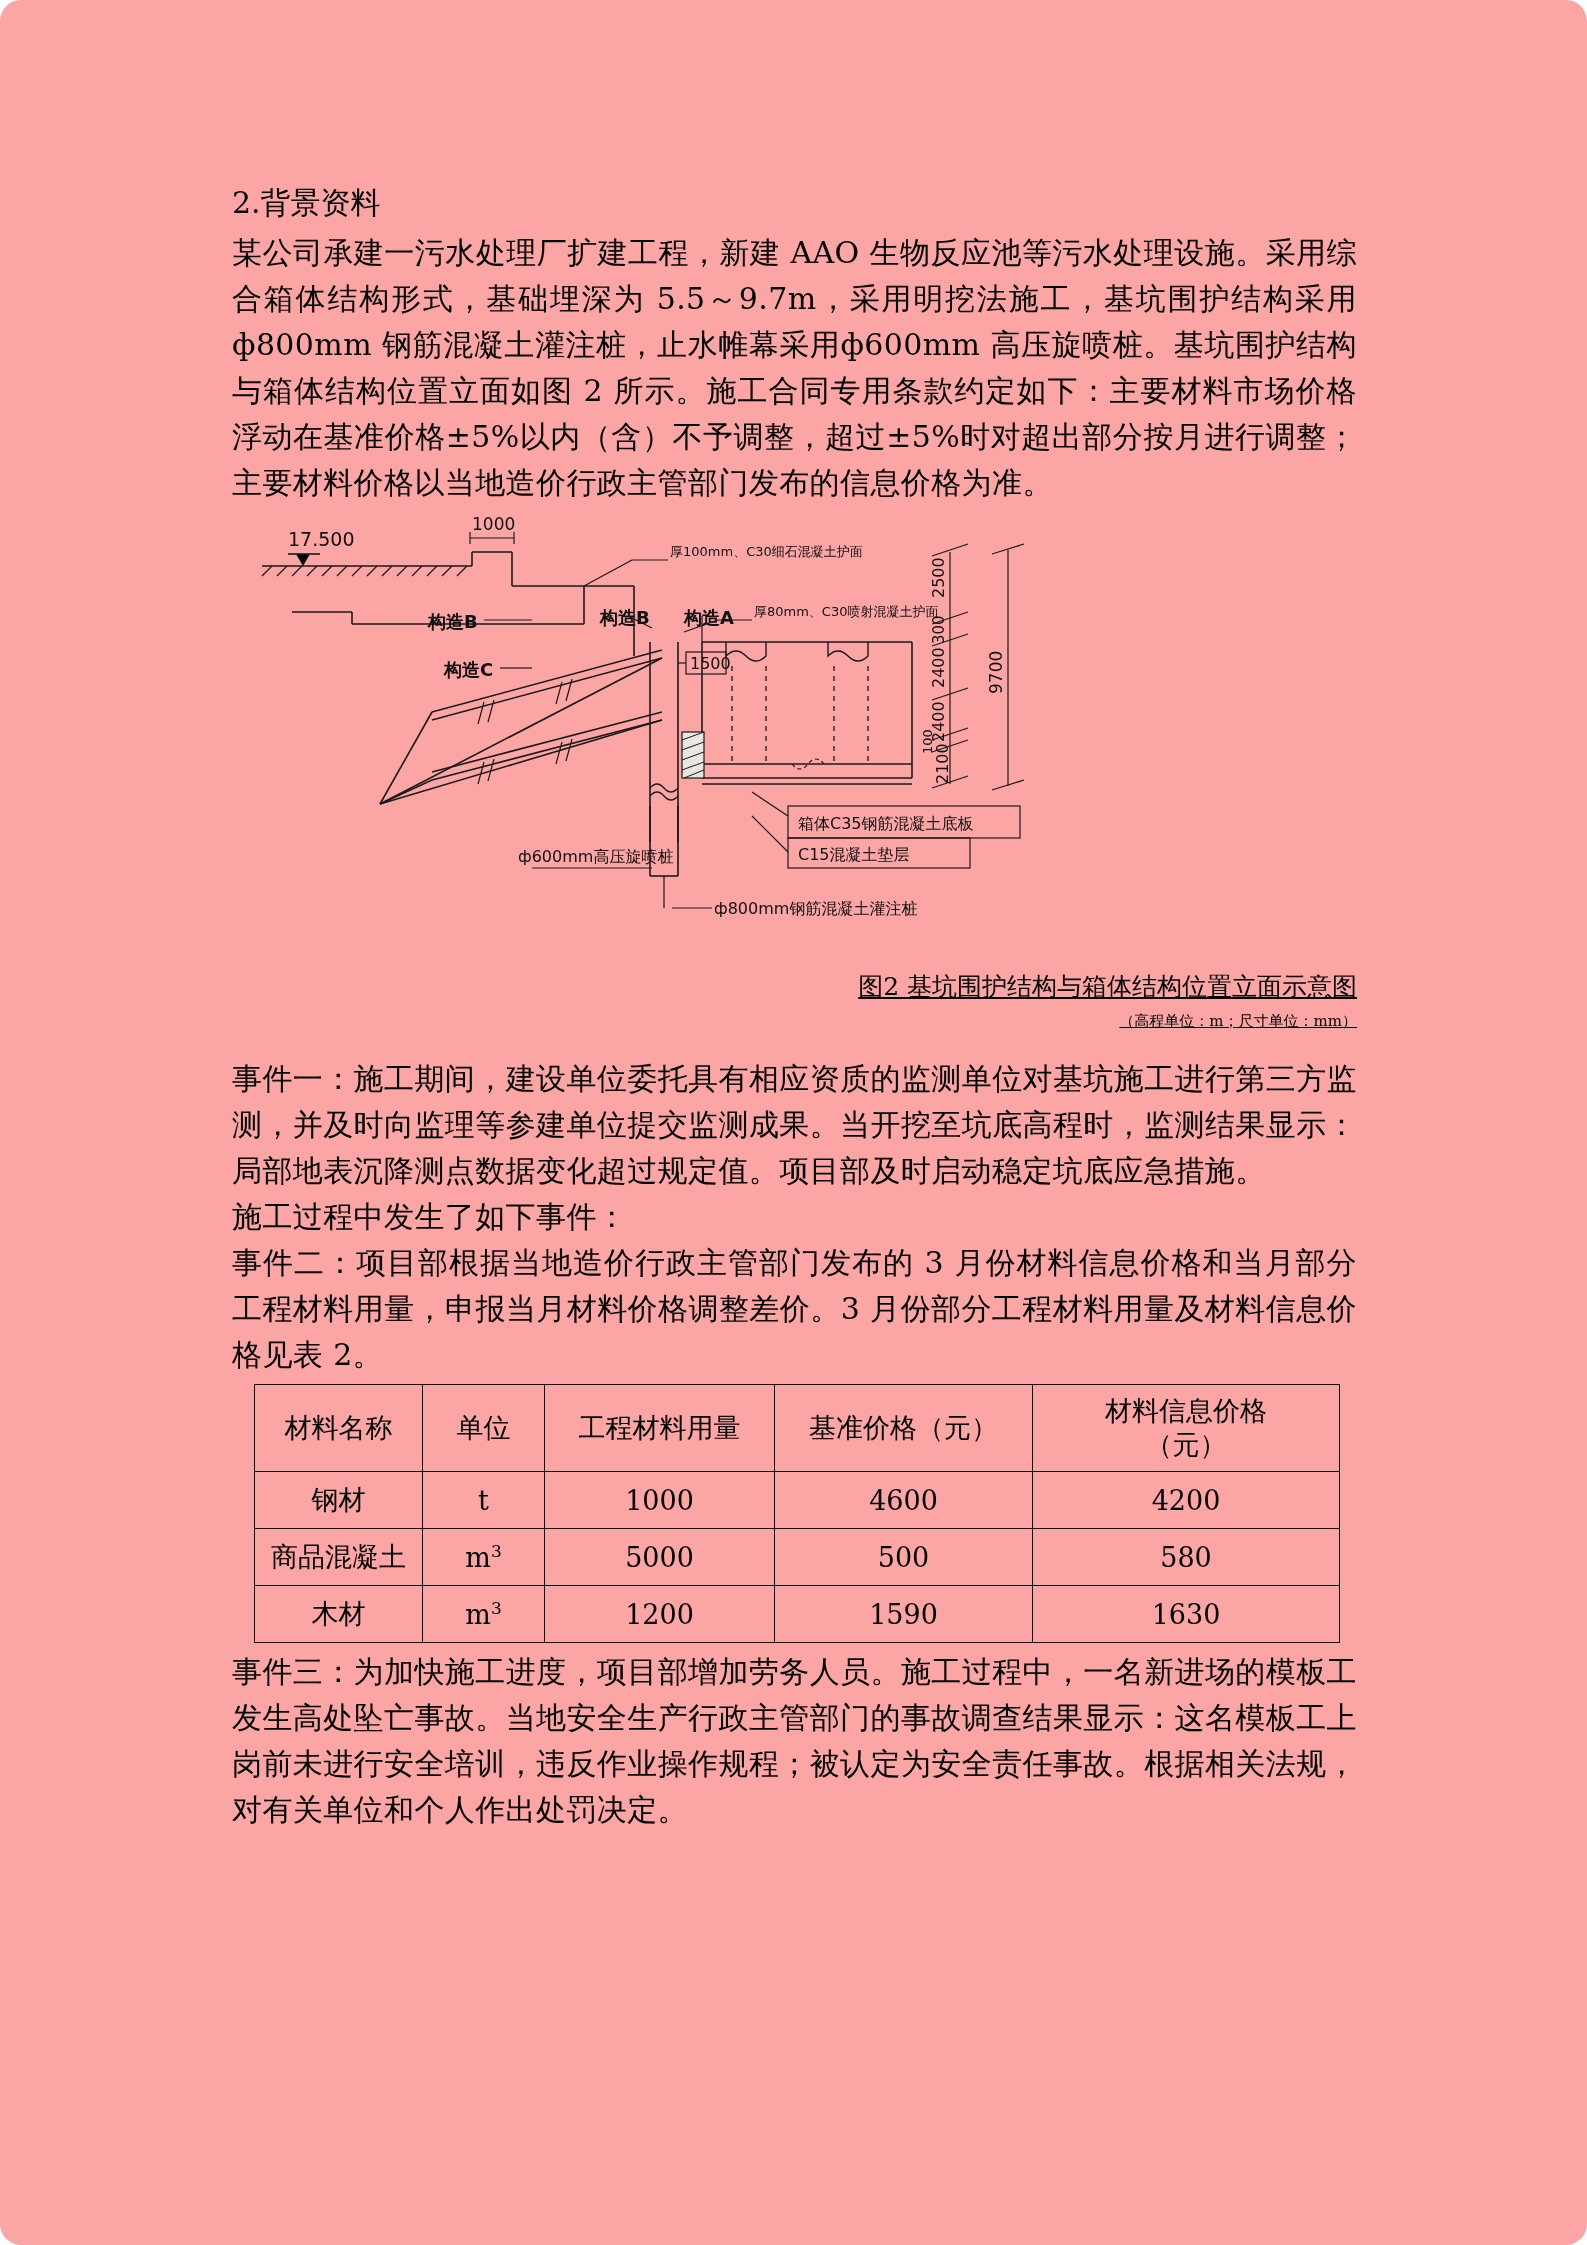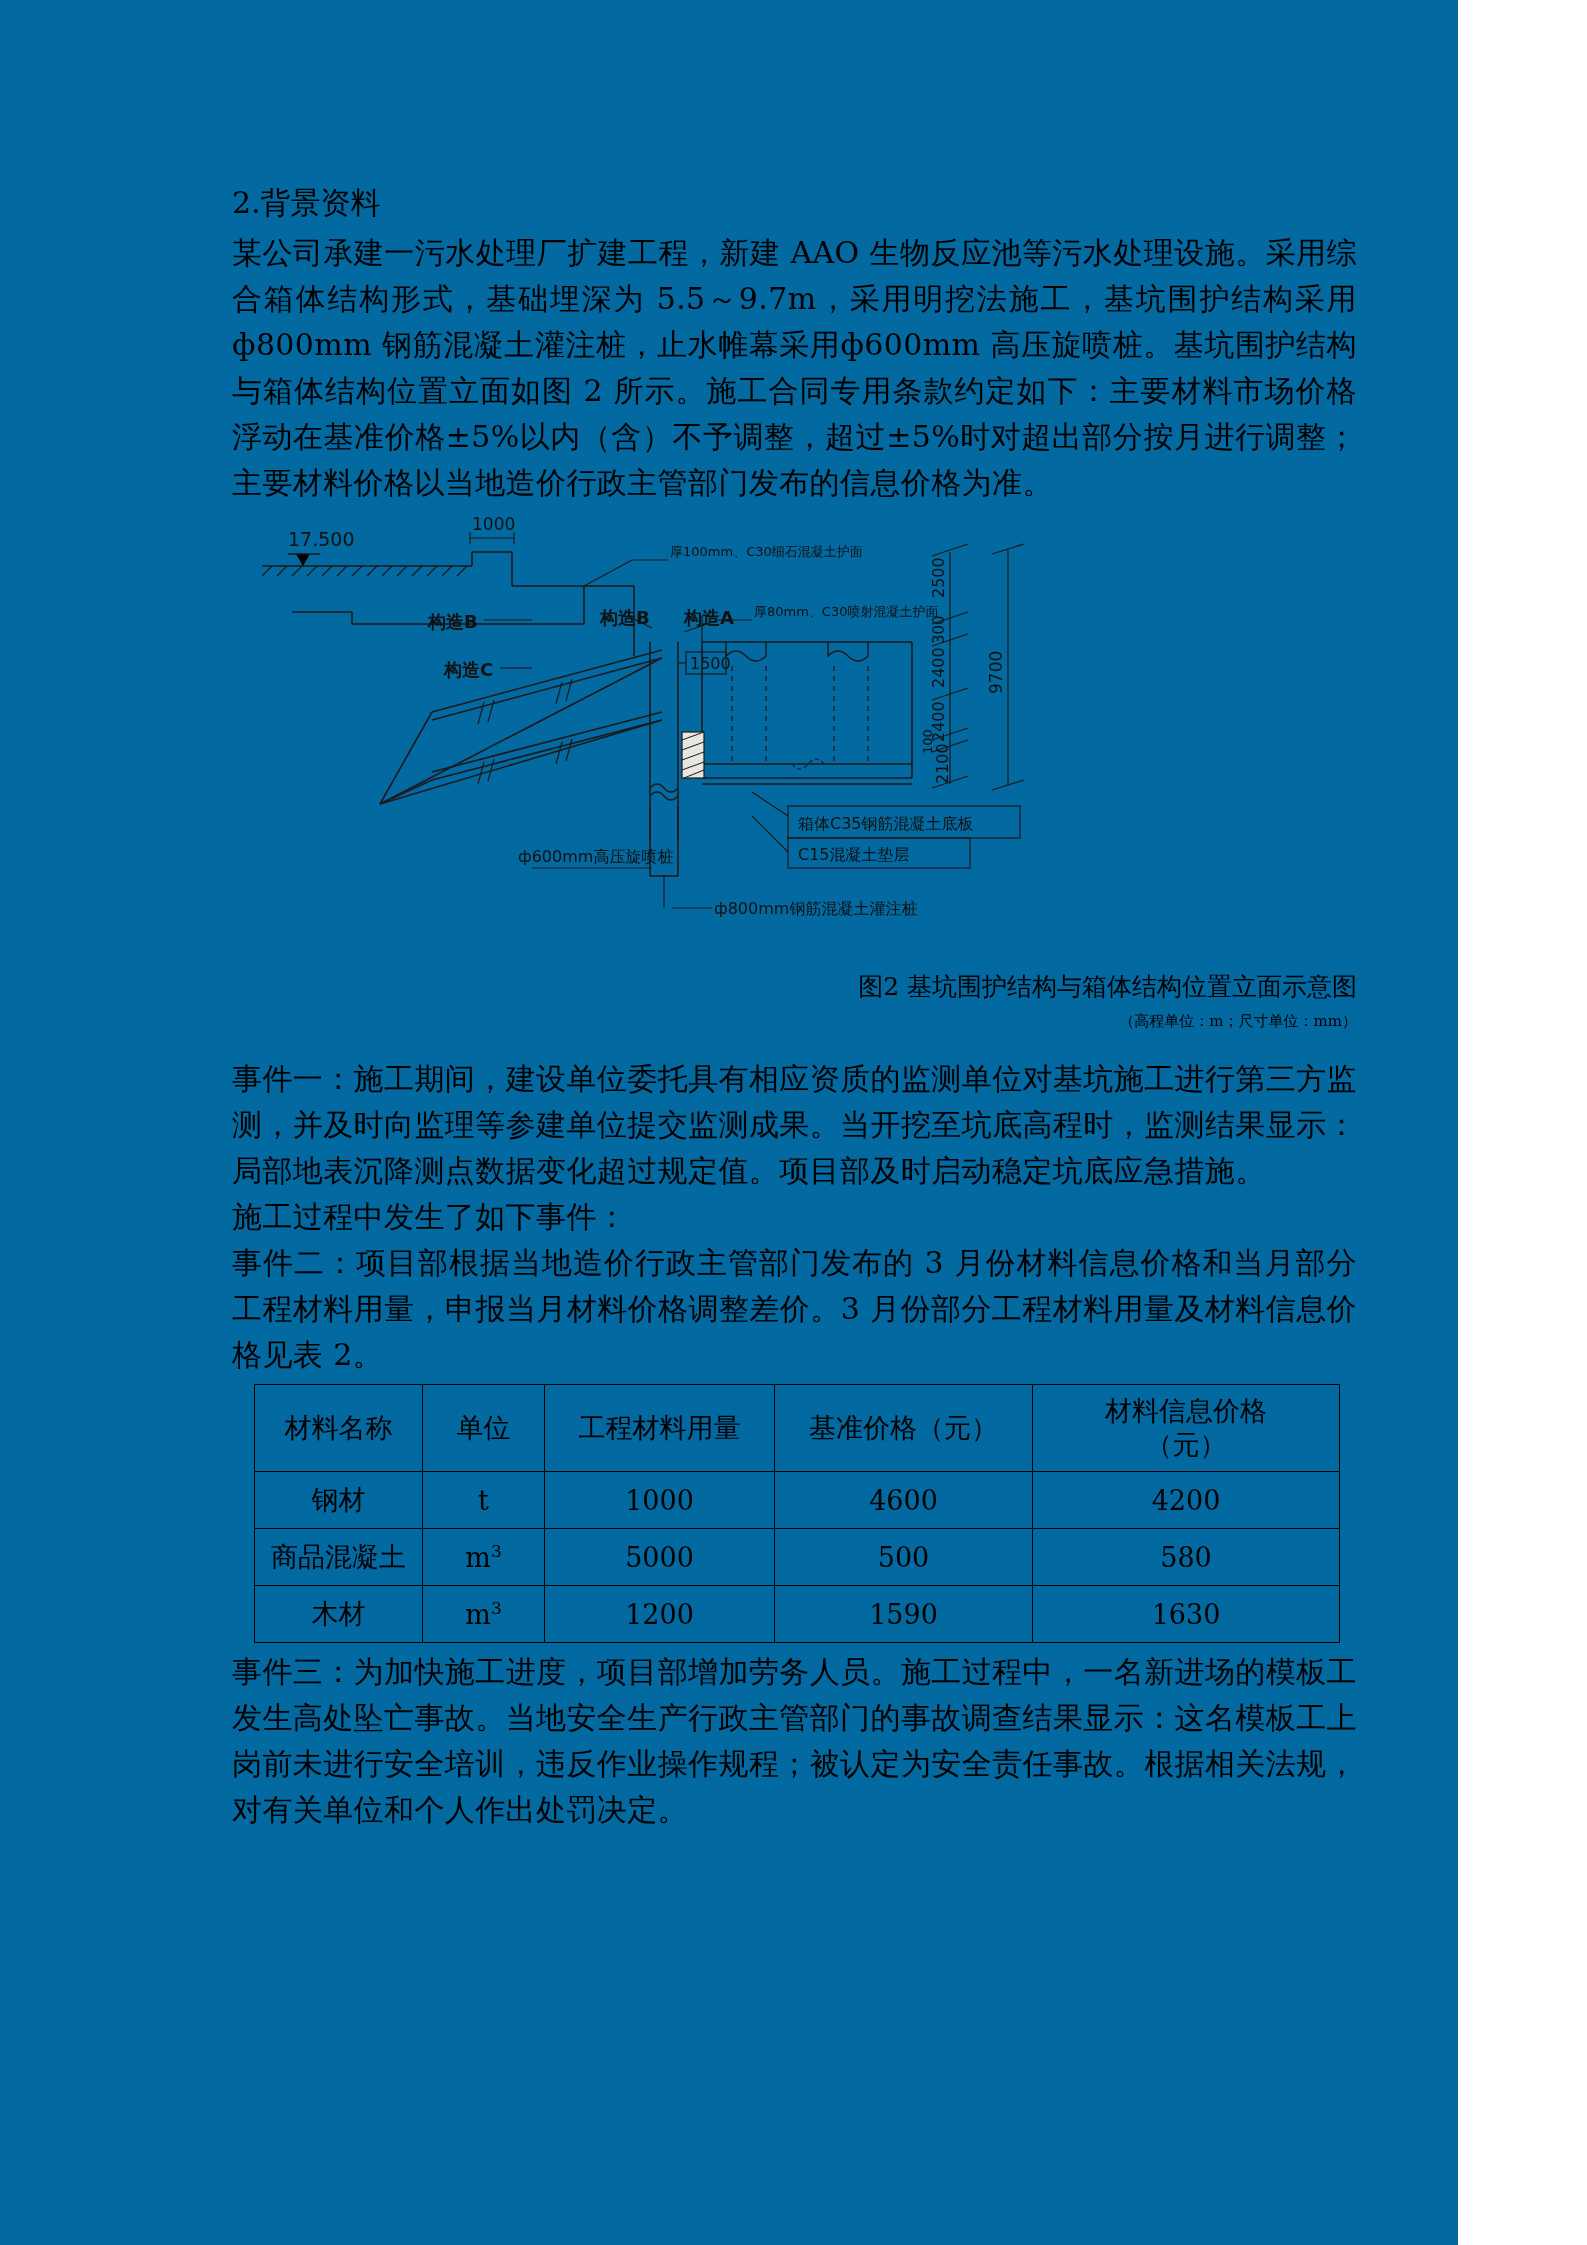--- a/index.html
+++ b/index.html
@@ -11,23 +11,24 @@
     width: 1587px;
     height: 2245px;
     font-family: "DejaVu Serif", serif;
     color: #000000;
     position: relative;
     overflow: hidden;
   }
   .page {
     position: absolute;
     left: 0; top: 0;
-    width: 1458px;
+    width: 1587px;
     height: 2245px;
-    background: #0369a1;
+    background: #fca5a5;
+    border-radius: 21px;
   }
   .content {
     position: absolute;
     left: 232px;
     top: 180px;
     width: 1125px;
   }
   .para {
     font-size: 30px;
     line-height: 46px;
@@ -40,20 +41,21 @@
     line-height: 46px;
     margin: 0 0 4px 0;
   }
 
   
   .figure {
     position: relative;
     width: 1125px;
     height: 540px;
     margin: 10px 0 0 0;
+    text-decoration: underline;
   }
   .figure svg { display: block; }
   .fig-caption {
     text-align: right;
     font-size: 25px;
     line-height: 34px;
     font-family: "DejaVu Serif", serif;
   }
   .fig-caption .sub { font-size: 15px; }
 

